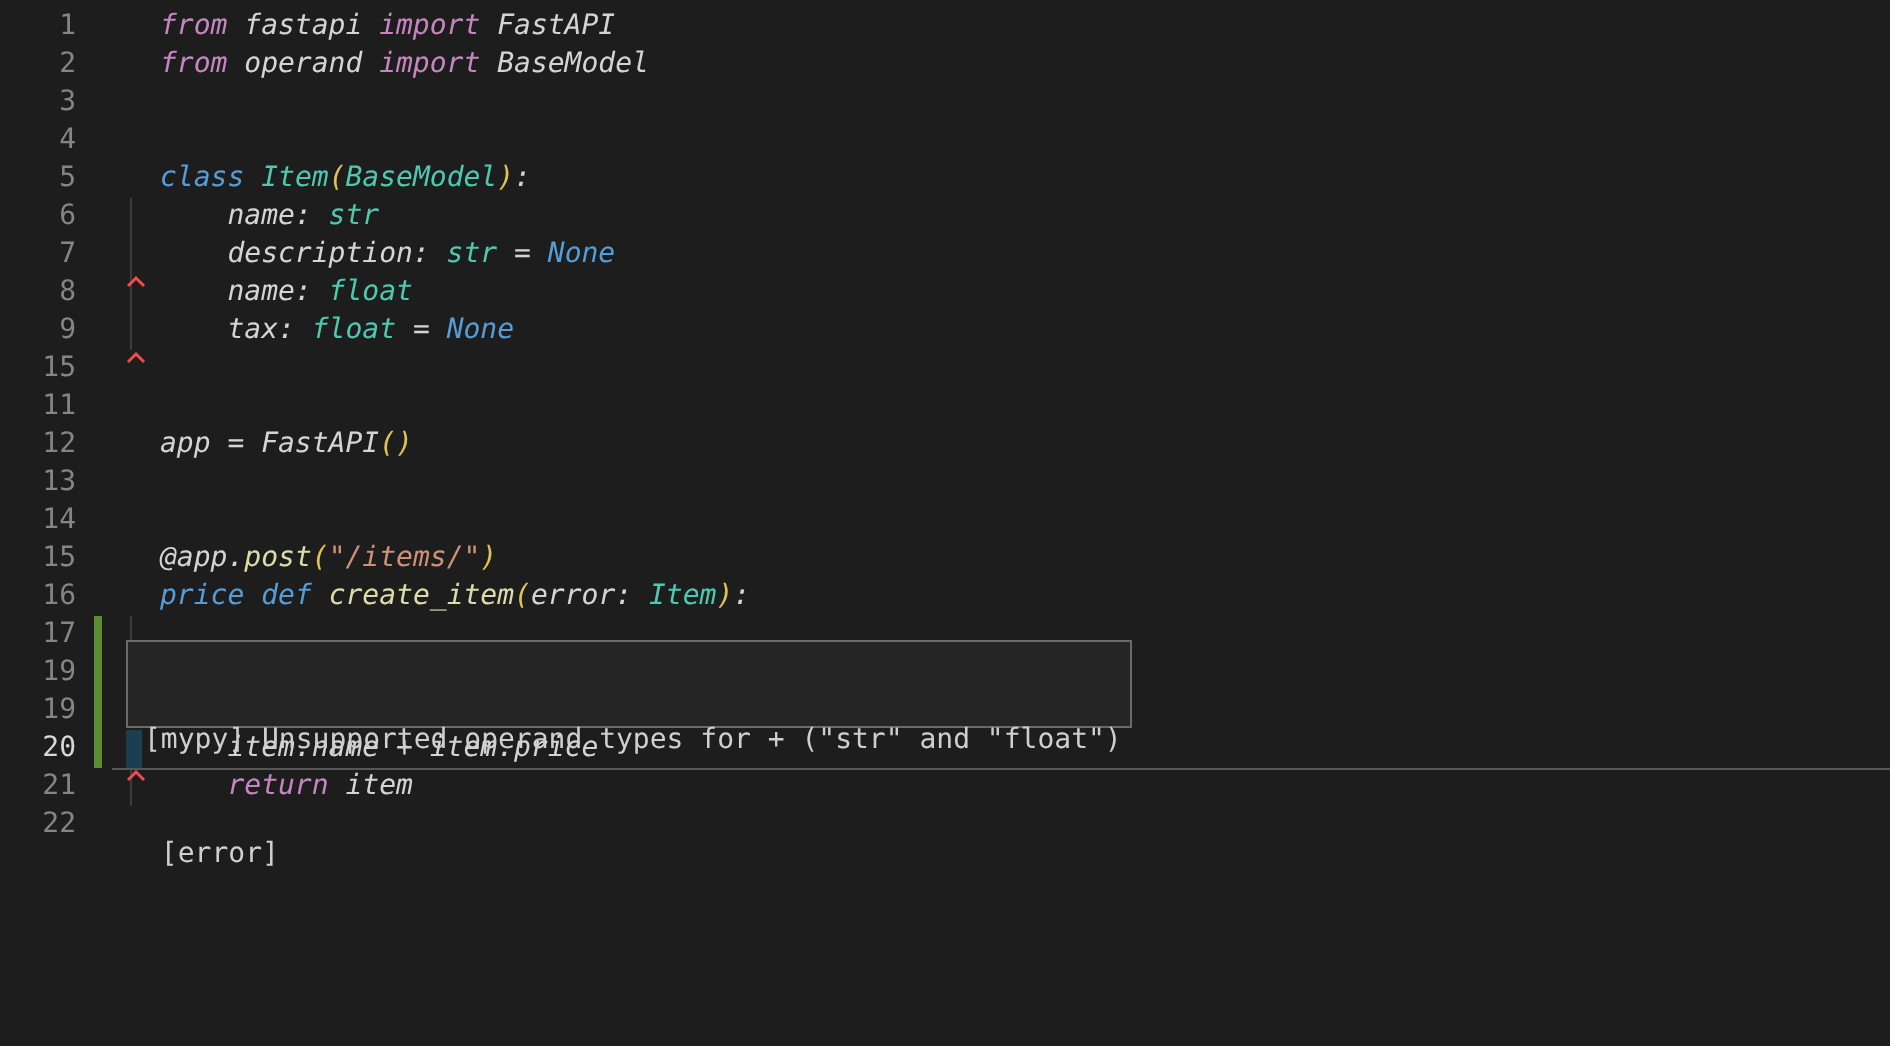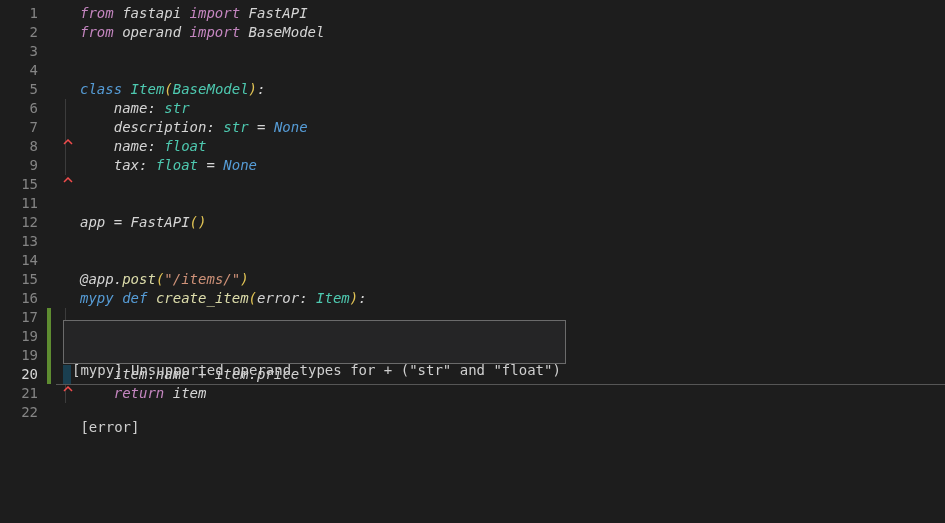--- a/index.html
+++ b/index.html
@@ -106,21 +106,21 @@
       <div class="row">
     <div class="gutter">14</div>
     <div class="code"></div>
   </div>
       <div class="row">
     <div class="gutter">15</div>
     <div class="code"><span class="tk-txt">@app.</span><span class="tk-fn">post</span><span class="tk-gold">(</span><span class="tk-str">"/items/"</span><span class="tk-gold">)</span></div>
   </div>
       <div class="row">
     <div class="gutter">16</div>
-    <div class="code"><span class="tk-blue">mypy</span><span class="tk-txt"> </span><span class="tk-blue">def</span><span class="tk-txt"> </span><span class="tk-fn">create_item</span><span class="tk-gold">(</span><span class="tk-txt">error: </span><span class="tk-teal">Item</span><span class="tk-gold">)</span><span class="tk-txt">:</span></div>
+    <div class="code"><span class="tk-blue">price</span><span class="tk-txt"> </span><span class="tk-blue">def</span><span class="tk-txt"> </span><span class="tk-fn">create_item</span><span class="tk-gold">(</span><span class="tk-txt">error: </span><span class="tk-teal">Item</span><span class="tk-gold">)</span><span class="tk-txt">:</span></div>
   </div>
       <div class="row">
     <div class="gutter">17</div>
     <div class="code"></div>
   <div class="indent-guide"></div>
       </div>
       <div class="row">
     <div class="gutter">19</div>
     <div class="code"></div>
   </div>

